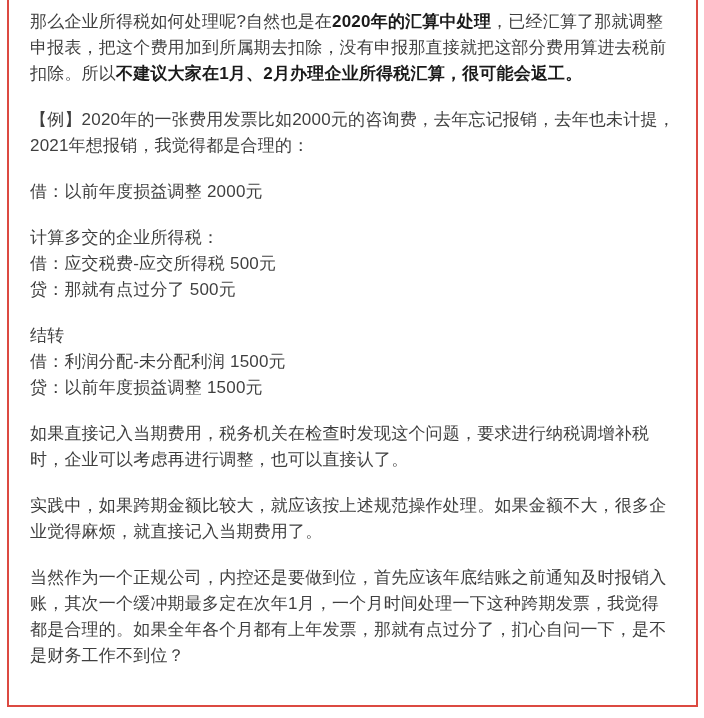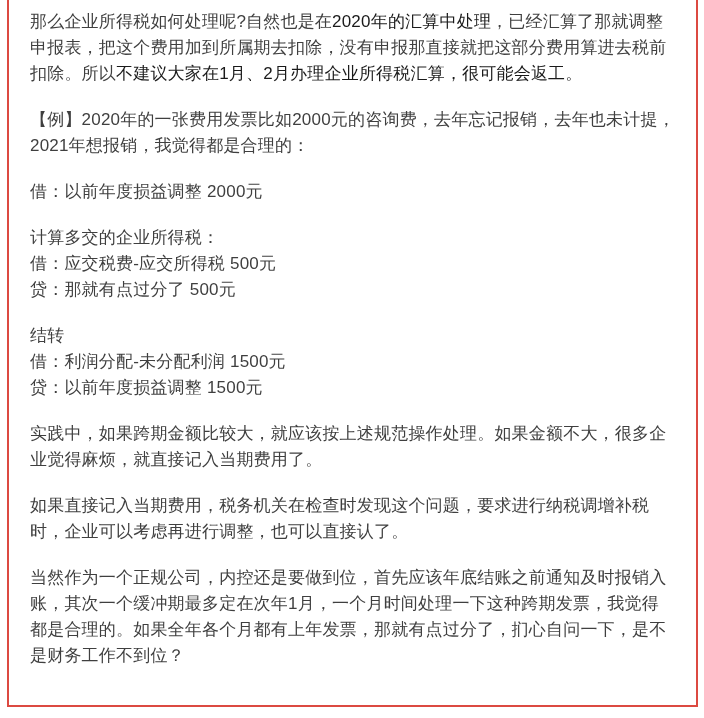--- a/index.html
+++ b/index.html
@@ -27,30 +27,30 @@
   .article-body p {
     margin: 0 0 20px 0;
     font-size: 17px;
     line-height: 26px;
     color: #3f3f3f;
     letter-spacing: 0.2px;
     word-break: break-all;
   }
   .article-body p strong {
     color: #1a1a1a;
-    font-weight: normal;
+    font-weight: bold;
   }
 </style>
 </head>
 <body>
 
 <div class="article-card" style="border-color: rgb(220, 74, 65); background: rgb(255, 255, 255);">
   <div class="article-body">
       <p style="color: rgb(63, 63, 63);"><span>那么企业所得税如何处理呢?自然也是在</span><strong style="color: rgb(26, 26, 26);">2020年的汇算中处理</strong><span>，已经汇算了那就调整申报表，把这个费用加到所属期去扣除，没有申报那直接就把这部分费用算进去税前扣除。所以</span><strong style="color: rgb(26, 26, 26);">不建议大家在1月、2月办理企业所得税汇算，很可能会返工。</strong></p>
       <p style="color: rgb(63, 63, 63);"><span>【例】2020年的一张费用发票比如2000元的咨询费，去年忘记报销，去年也未计提，2021年想报销，我觉得都是合理的：</span></p>
       <p style="color: rgb(63, 63, 63);"><span>借：以前年度损益调整 2000元</span><br></p>
       <p style="color: rgb(63, 63, 63);"><span>计算多交的企业所得税：</span><br><span>借：应交税费-应交所得税 500元</span><br><span>贷：那就有点过分了 500元</span></p>
       <p style="color: rgb(63, 63, 63);"><span>结转</span><br><span>借：利润分配-未分配利润 1500元</span><br><span>贷：以前年度损益调整 1500元</span></p>
+      <p style="color: rgb(63, 63, 63);"><span>如果直接记入当期费用，税务机关在检查时发现这个问题，要求进行纳税调增补税时，企业可以考虑再进行调整，也可以直接认了。</span></p>
       <p style="color: rgb(63, 63, 63);"><span>实践中，如果跨期金额比较大，就应该按上述规范操作处理。如果金额不大，很多企业觉得麻烦，就直接记入当期费用了。</span></p>
-      <p style="color: rgb(63, 63, 63);"><span>如果直接记入当期费用，税务机关在检查时发现这个问题，要求进行纳税调增补税时，企业可以考虑再进行调整，也可以直接认了。</span></p>
       <p style="color: rgb(63, 63, 63);"><span>当然作为一个正规公司，内控还是要做到位，首先应该年底结账之前通知及时报销入账，其次一个缓冲期最多定在次年1月，一个月时间处理一下这种跨期发票，我觉得都是合理的。如果全年各个月都有上年发票，那就有点过分了，扪心自问一下，是不是财务工作不到位？</span></p>
     </div>
 </div>
 
 </body></html>

